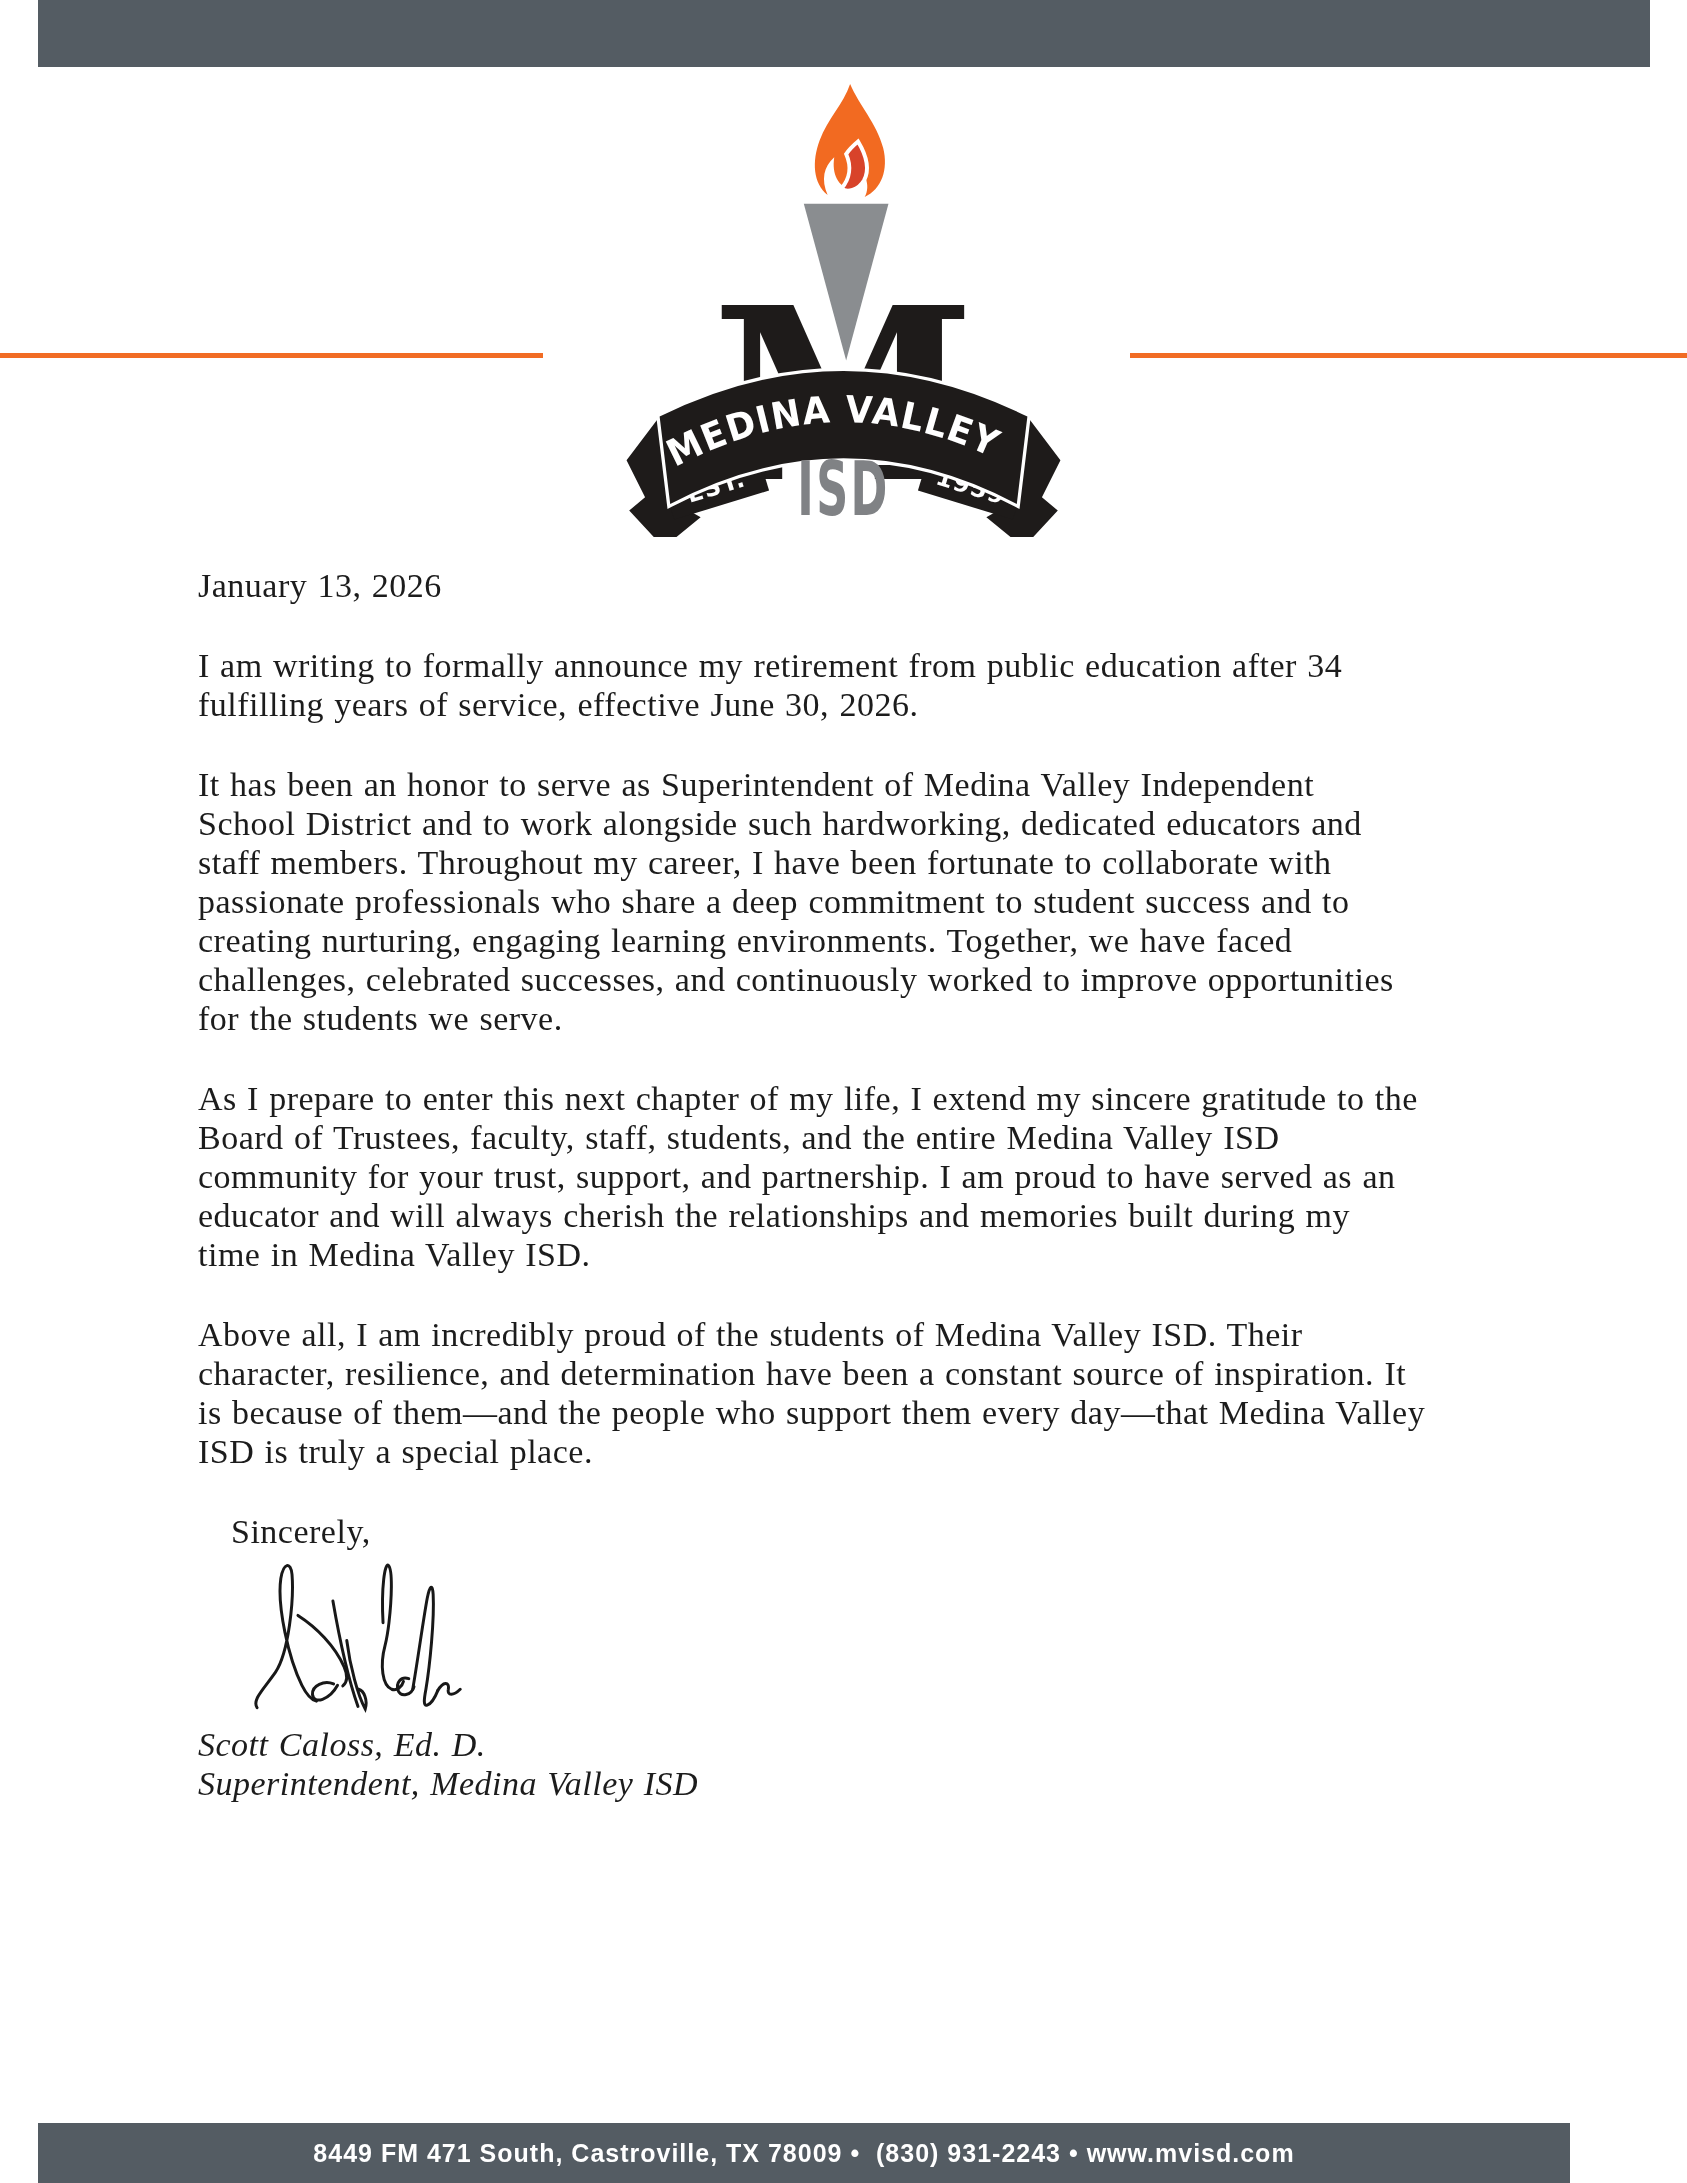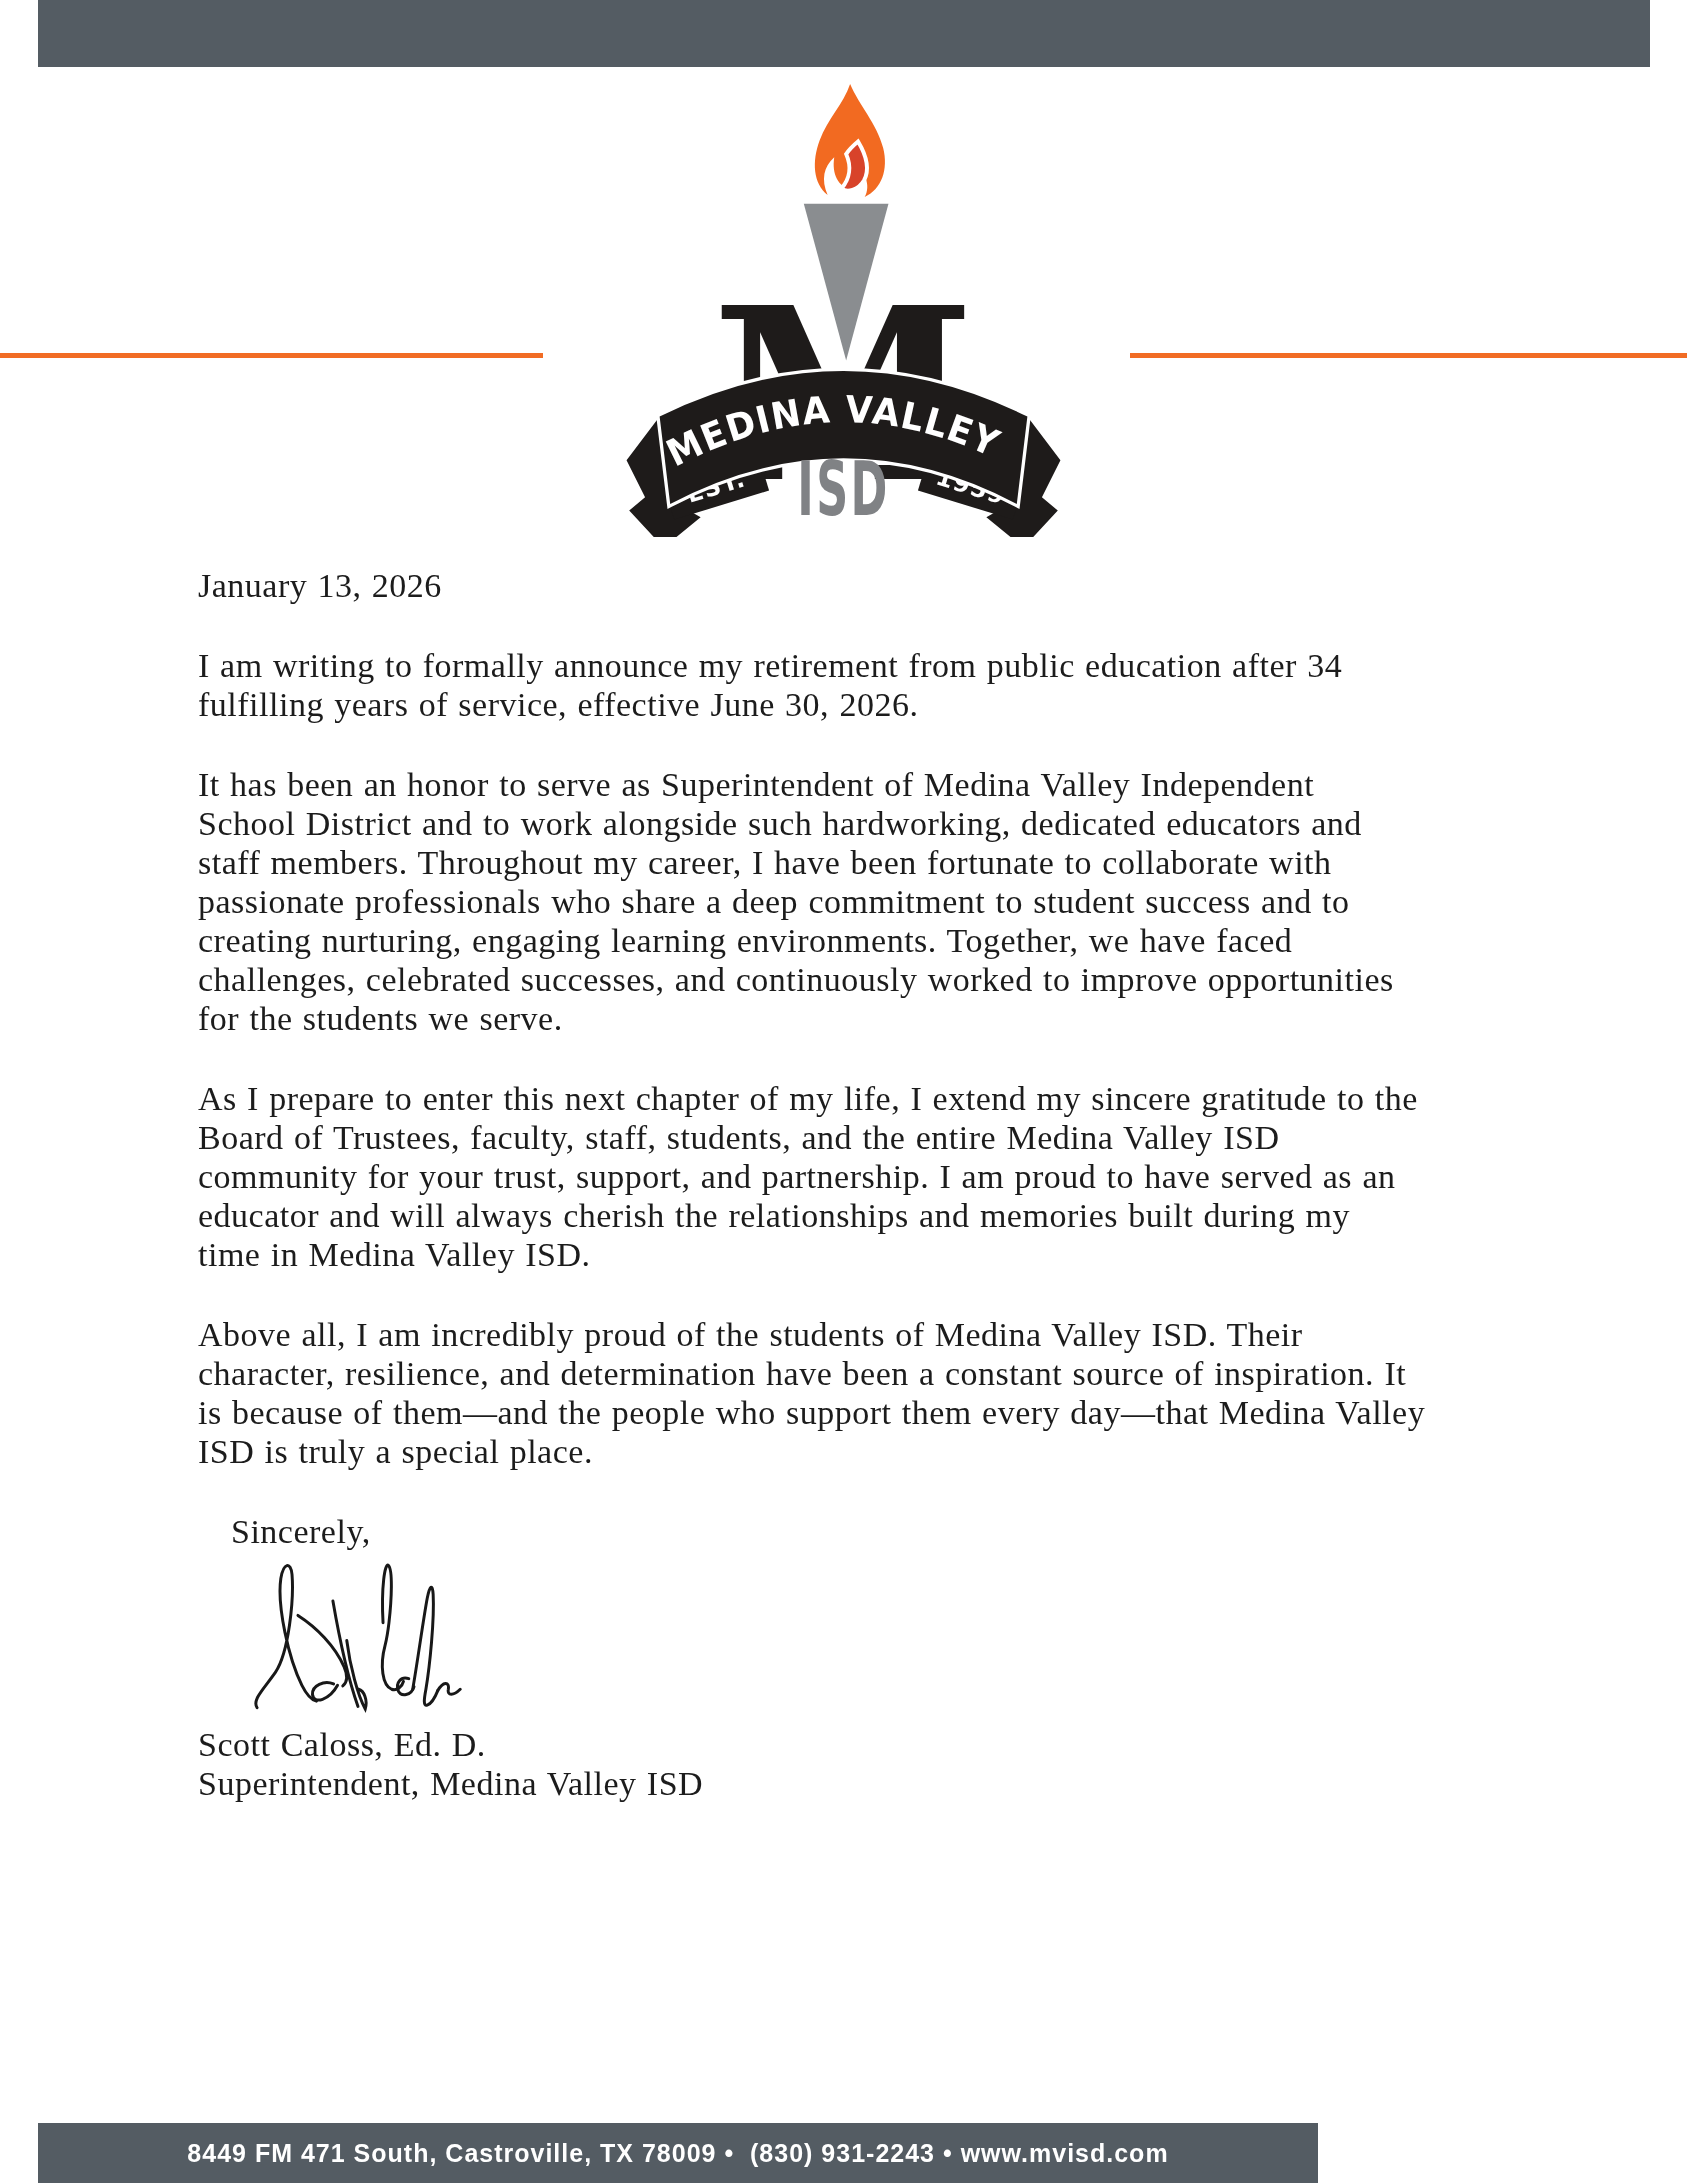--- a/index.html
+++ b/index.html
@@ -14,23 +14,23 @@
   .rule.left{left:0;width:543px;}
   .rule.right{left:1130px;width:557px;}
   .logo-wrap{position:absolute;left:625px;top:74px;width:437px;height:463px;}
   .body-text{
     position:absolute;left:198px;top:566px;width:1389px;
     color:#1c1c1c;font-size:34px;line-height:39px;
     letter-spacing:0.5px;word-spacing:1.3px;
   }
   .body-text p{margin:0 0 41px 0;white-space:pre;}
   .sig-block{margin:9.3px 0 4px 52px;}
-  .sig-lines{margin:0;white-space:pre;}
+  .sig-lines{margin:0;white-space:pre;font-style:italic;}
   .footerbar{
-    position:absolute;left:38px;top:2123px;width:1280px;height:60px;background:#545c63;
+    position:absolute;left:38px;top:2123px;width:1532px;height:60px;background:#545c63;
     display:flex;align-items:center;justify-content:center;
   }
   .footerbar .ftext{
     color:#ffffff;font-family:"Liberation Sans","DejaVu Sans",sans-serif;
     font-weight:bold;font-size:25px;letter-spacing:1px;white-space:pre;
   }
 </style>
 </head>
 <body>
 

